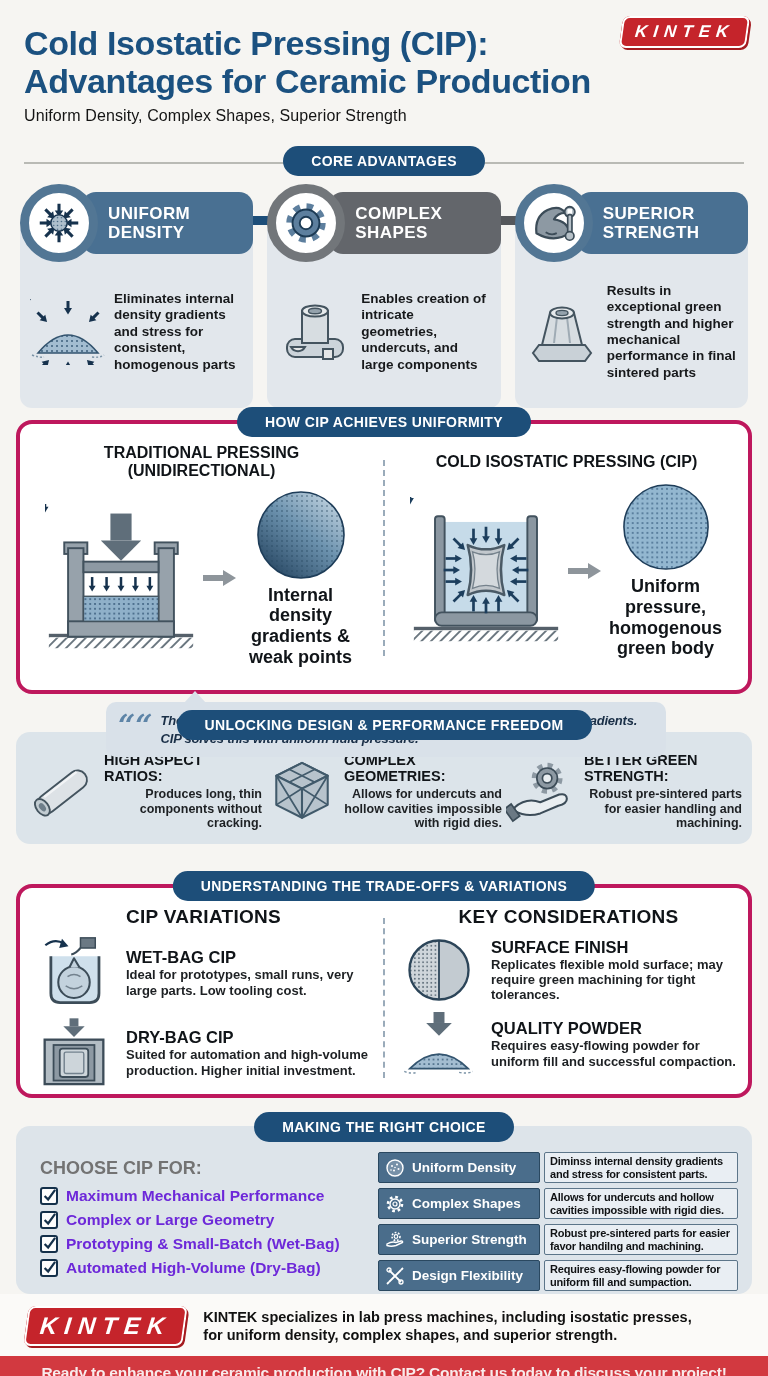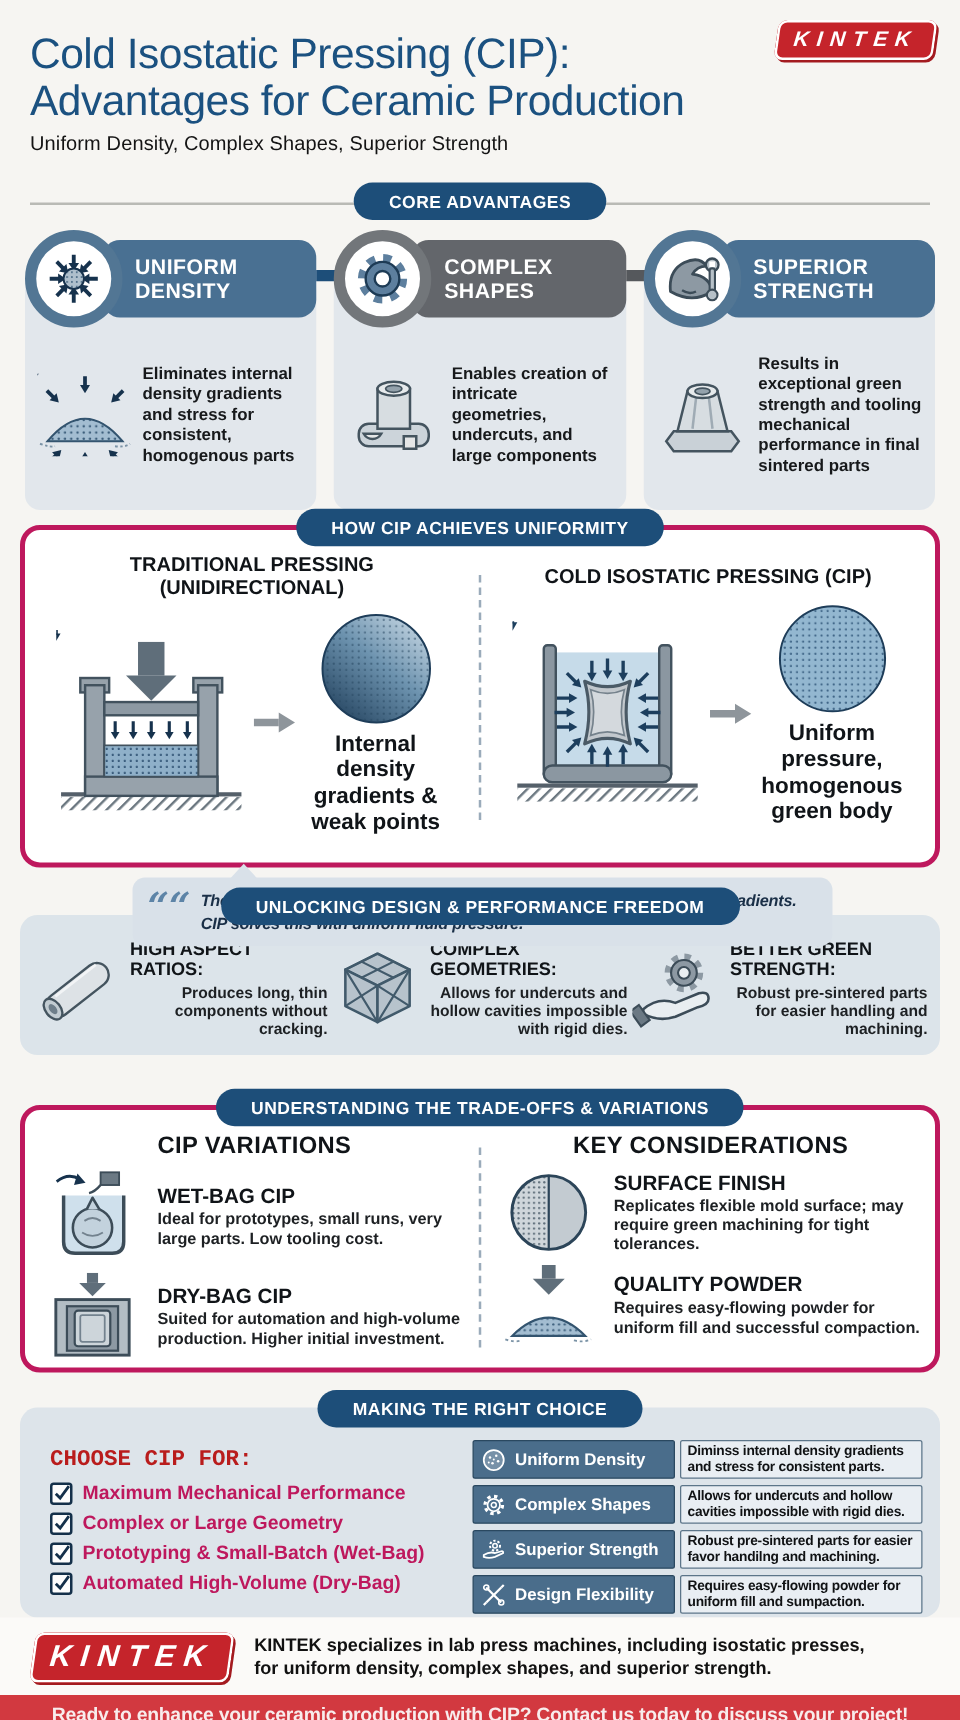--- a/index.html
+++ b/index.html
@@ -4,21 +4,21 @@
 <style>
   * { margin:0; padding:0; box-sizing:border-box; }
   body { background:#ffffff; }
   .page {
     width:768px; height:1376px; margin:0 auto; background:#f6f5f2;
     font-family:"Liberation Sans", sans-serif; color:#17191b;
     display:flex; flex-direction:column; overflow:hidden; position:relative;
   }
   
   .header { padding:24px 24px 0; position:relative; height:146px; flex:none; }
-  .title { color:#1b5180; font-size:34px; font-weight:normal; line-height:1.12; letter-spacing:-0.4px; }
+  .title { color:#1b5180; font-size:34px; font-weight:bold; line-height:1.12; letter-spacing:-0.4px; }
   .subtitle { font-size:16px; color:#141414; margin-top:7px; letter-spacing:0.1px; }
   .logo { position:absolute; top:16px; right:20px; background:#c5242b; border-radius:7px;
     padding:6px 14px; transform:skewX(-8deg); box-shadow:inset 0 0 0 2px #fff, 2px 2px 0 #a31b20; }
   .logo span { display:inline-block; color:#fff; font-weight:bold; font-style:italic;
     font-size:17px; letter-spacing:6px; transform:skewX(2deg); }
   .logo.big { position:static; transform:skewX(-8deg); flex:none; }
   .logo.big span { font-size:24px; letter-spacing:7px; }
   
   .pill-row { position:relative; text-align:center; height:32px; flex:none; }
   .pill-row.lined::before { content:""; position:absolute; left:24px; right:24px; top:50%;
@@ -77,25 +77,25 @@
   .to-heading { font-size:19px; font-weight:bold; text-align:center; letter-spacing:0.3px; color:#101418; }
   .to-item { display:flex; gap:10px; align-items:center; margin-top:8px; }
   .to-icon { flex:none; width:84px; display:flex; justify-content:center; }
   .to-title { font-size:16.5px; font-weight:bold; color:#101418; }
   .to-desc { font-size:13px; font-weight:bold; line-height:1.18; color:#1d2023; }
   
   .choice-pillrow { margin-top:14px; margin-bottom:-18px; position:relative; z-index:2; }
   .choice-box { margin:0 16px; background:#dde4ea; border-radius:14px; padding:26px 14px 12px;
     display:flex; gap:10px; height:168px; flex:none; }
   .check-col { width:338px; flex:none; padding-left:10px; padding-top:6px; }
-  .check-heading { font-size:18px; font-weight:bold; margin-bottom:8px; color:#b91c1c;font-family:Liberation Mono, monospace; }
+  .check-heading { font-size:18px; font-weight:bold; margin-bottom:8px; color:#737373; }
   .check-item { display:flex; align-items:center; gap:8px; margin-bottom:6px; }
   .checkbox { width:18px; height:18px; border:2.5px solid #14304a; border-radius:3px; flex:none;
     display:flex; align-items:center; justify-content:center; background:#fdfdfd; }
-  .check-label { font-size:15.5px; font-weight:bold; white-space:nowrap; color:#be185d; }
+  .check-label { font-size:15.5px; font-weight:bold; white-space:nowrap; color:#6d28d9; }
   .sum-col { flex:1; display:flex; flex-direction:column; gap:5px; }
   .sum-row { display:flex; gap:4px; height:31px; }
   .sum-label { width:162px; flex:none; background:#4a6d8b; border:1px solid #2a4860; border-radius:2px;
     color:#fff; font-size:13.5px; font-weight:bold; display:flex; align-items:center; gap:7px;
     padding:0 6px; white-space:nowrap; }
   .sum-desc { flex:1; background:#e9eef3; border:1px solid #5c7589; border-radius:2px;
     font-size:11px; font-weight:bold; line-height:1.18; color:#101214; padding:2px 5px;
     display:flex; align-items:center; overflow:hidden; letter-spacing:-0.2px; }
   
   .footer-about { display:flex; align-items:center; gap:18px; padding:12px 26px 10px; height:62px; flex:none;
@@ -226,21 +226,21 @@
         <div style="flex:none;width:78px;display:flex;justify-content:center;">
           <svg width="70" height="70" viewBox="0 0 70 70">
             <path d="M12,48 L58,48 L64,56 L58,64 L12,64 L6,56 Z" fill="#c9d1d7" stroke="#44545f" stroke-width="2"></path>
             <path d="M23,16 L47,16 L55,48 L15,48 Z" fill="#d7dde1" stroke="#44545f" stroke-width="2"></path>
             <line x1="30" y1="20" x2="27" y2="46" stroke="#9fabb4" stroke-width="2"></line>
             <line x1="40" y1="20" x2="43" y2="46" stroke="#9fabb4" stroke-width="2"></line>
             <ellipse cx="35" cy="16" rx="12" ry="5.4" fill="#e6eaec" stroke="#44545f" stroke-width="2"></ellipse>
             <ellipse cx="35" cy="16" rx="6" ry="2.6" fill="#94a2ac" stroke="#44545f" stroke-width="1.4"></ellipse>
           </svg>
         </div>
-        <div class="adv-desc">Results in exceptional green strength and tooling mechanical performance in final sintered parts</div>
+        <div class="adv-desc">Results in exceptional green strength and higher mechanical performance in final sintered parts</div>
       </div>
     </div>
   </div>
 
   <div class="boxed uniformity">
     <div class="boxed-pill pill">HOW CIP ACHIEVES UNIFORMITY</div>
     <div class="two-col">
 
       <div class="col">
         <div class="col-title">

